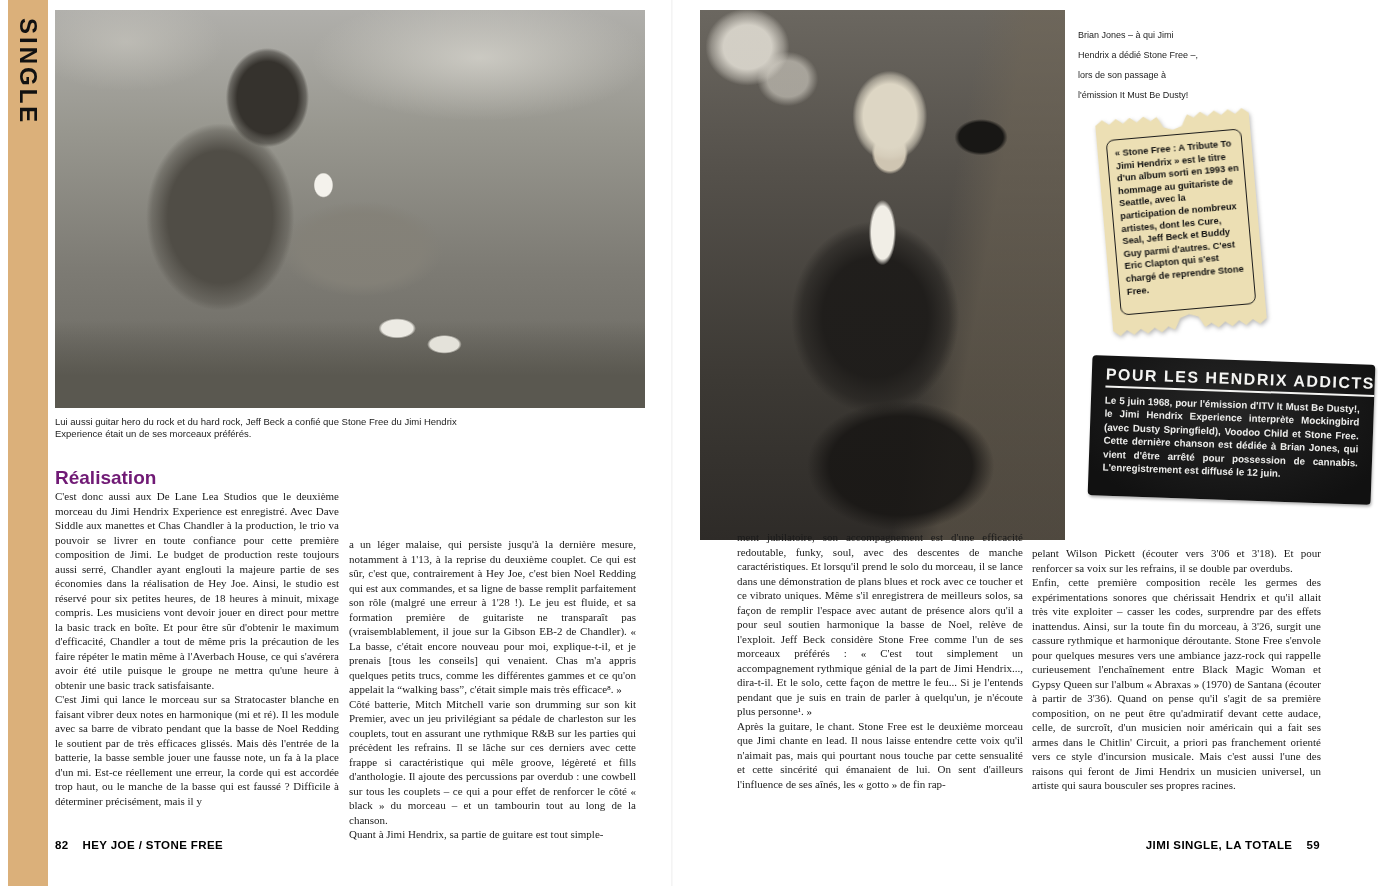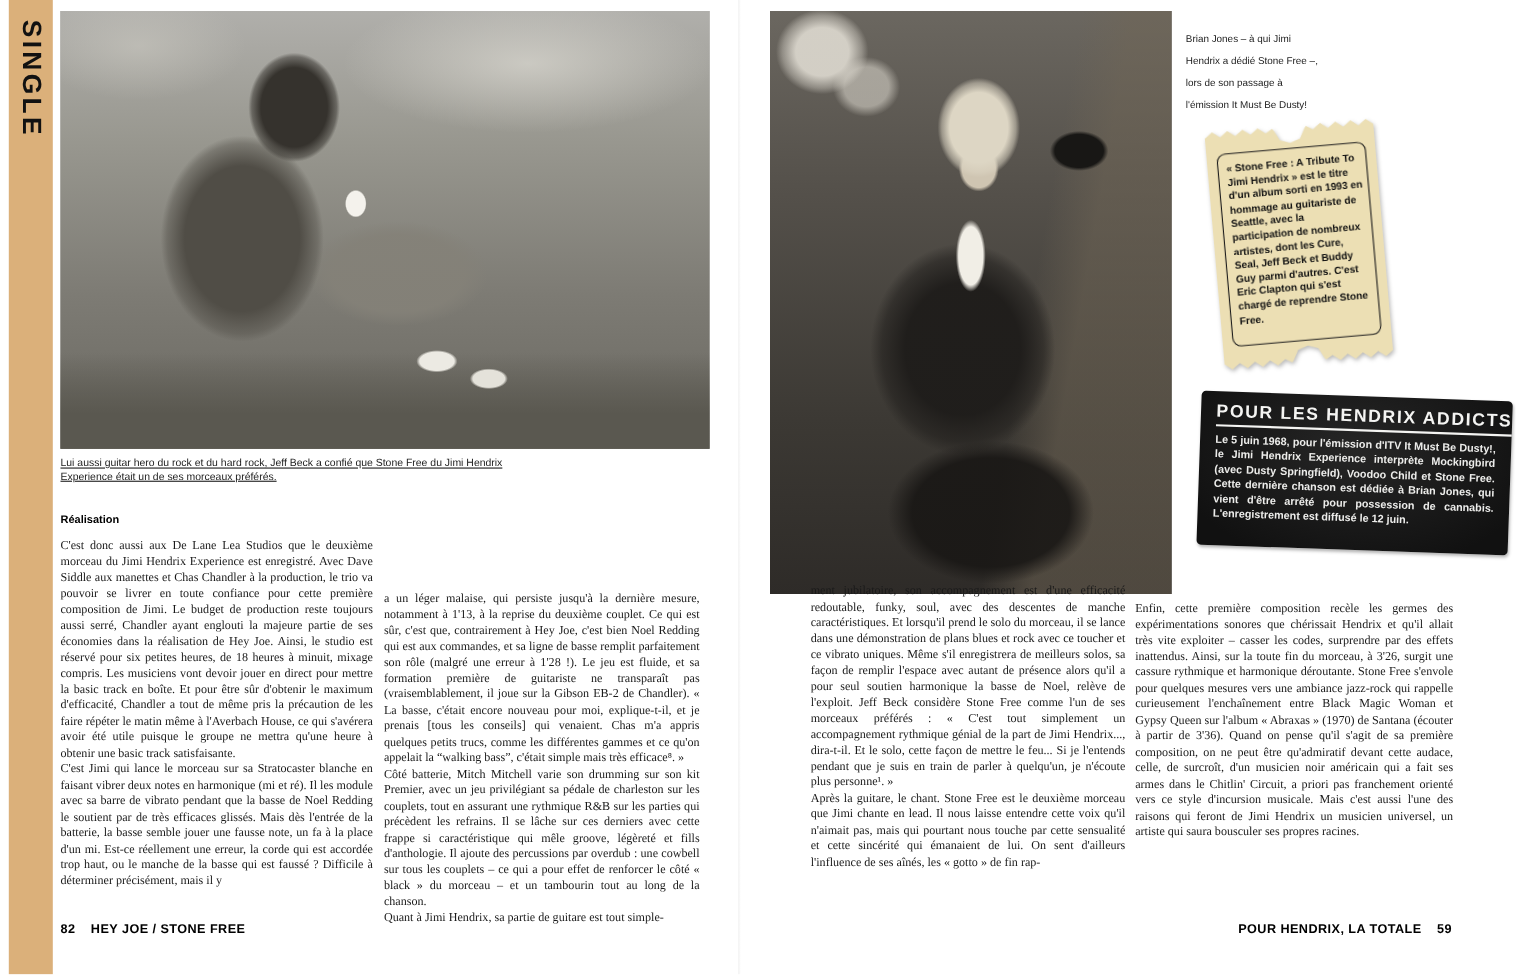--- a/index.html
+++ b/index.html
@@ -49,30 +49,30 @@
       radial-gradient(ellipse 26px 30px at 52% 27%, #cfc5b2 0 58%, transparent 70%),
       radial-gradient(ellipse 20px 48px at 50% 42%, #f1eee6 0 55%, transparent 68%),
       radial-gradient(ellipse 105px 120px at 48% 58%, rgba(30,28,26,0.95) 0 50%, rgba(30,28,26,0.5) 70%, transparent 80%),
       radial-gradient(ellipse 130px 90px at 55% 86%, rgba(25,23,21,0.9) 0 55%, transparent 72%),
       linear-gradient(100deg, transparent 62%, rgba(112,102,86,0.5) 72% 100%),
       linear-gradient(180deg, #6b6760 0%, #55514b 30%, #3c3934 70%, #2e2b28 100%);
   }
   
   .photo-caption {
     position:absolute; left:55px; top:416px; width:445px;
-    font-family:"Liberation Sans", sans-serif; font-size:9.5px; line-height:11.5px; color:#1c1c1c;text-decoration:underline;
+    font-family:"Liberation Sans", sans-serif; font-size:9.5px; line-height:11.5px; color:#1c1c1c;
   }
   .side-caption {
     position:absolute; left:1078px; top:25px; width:125px;
     font-family:"Liberation Sans", sans-serif; font-size:9px; line-height:20px; color:#1c1c1c;
   }
   
   .section-heading {
     position:absolute; left:55px; top:467px;
-    font-family:"Liberation Sans", sans-serif; font-weight:700; font-size:10px; color:#000000;
+    font-family:"Liberation Sans", sans-serif; font-weight:700; font-size:19px; color:#701a75;
   }
   
   .col {
     position:absolute; text-align:justify; color:#1a1a1a;
     font-size:11px; line-height:14.5px; hyphens:auto; -webkit-hyphens:auto;
   }
   .col-l1 { left:55px;  top:489px; width:284px; }
   .col-l2 { left:349px; top:489px; width:287px;margin-top:48px; }
   .col-r1 { left:737px; top:530px; width:286px; }
   .col-r2 { left:1032px; top:546px; width:289px; }
@@ -177,21 +177,22 @@
     <div class="addicts-box">
       <div class="addicts-title">POUR LES HENDRIX ADDICTS</div>
       <p class="addicts-body">Le 5 juin 1968, pour l'émission d'ITV It Must Be Dusty!, le Jimi Hendrix Experience interprète Mockingbird (avec Dusty Springfield), Voodoo Child et Stone Free. Cette dernière chanson est dédiée à Brian Jones, qui vient d'être arrêté pour possession de cannabis. L'enregistrement est diffusé le 12 juin.</p>
     </div>
 
     <div class="col col-r1">
       <p>ment jubilatoire, son accompagnement est d'une efficacité redoutable, funky, soul, avec des descentes de manche caractéristiques. Et lorsqu'il prend le solo du morceau, il se lance dans une démonstration de plans blues et rock avec ce toucher et ce vibrato uniques. Même s'il enregistrera de meilleurs solos, sa façon de remplir l'espace avec autant de présence alors qu'il a pour seul soutien harmonique la basse de Noel, relève de l'exploit. Jeff Beck considère Stone Free comme l'un de ses morceaux préférés : « C'est tout simplement un accompagnement rythmique génial de la part de Jimi Hendrix..., dira-t-il. Et le solo, cette façon de mettre le feu... Si je l'entends pendant que je suis en train de parler à quelqu'un, je n'écoute plus personne¹. »</p>
       <p>Après la guitare, le chant. Stone Free est le deuxième morceau que Jimi chante en lead. Il nous laisse entendre cette voix qu'il n'aimait pas, mais qui pourtant nous touche par cette sensualité et cette sincérité qui émanaient de lui. On sent d'ailleurs l'influence de ses aînés, les « gotto » de fin rap-</p>
     </div>
     <div class="col col-r2">
+      <p>pelant Wilson Pickett (écouter vers 3'06 et 3'18). Et pour renforcer sa voix sur les refrains, il se double par overdubs.</p>
       <p>Enfin, cette première composition recèle les germes des expérimentations sonores que chérissait Hendrix et qu'il allait très vite exploiter – casser les codes, surprendre par des effets inattendus. Ainsi, sur la toute fin du morceau, à 3'26, surgit une cassure rythmique et harmonique déroutante. Stone Free s'envole pour quelques mesures vers une ambiance jazz-rock qui rappelle curieusement l'enchaînement entre Black Magic Woman et Gypsy Queen sur l'album « Abraxas » (1970) de Santana (écouter à partir de 3'36). Quand on pense qu'il s'agit de sa première composition, on ne peut être qu'admiratif devant cette audace, celle, de surcroît, d'un musicien noir américain qui a fait ses armes dans le Chitlin' Circuit, a priori pas franchement orienté vers ce style d'incursion musicale. Mais c'est aussi l'une des raisons qui feront de Jimi Hendrix un musicien universel, un artiste qui saura bousculer ses propres racines.</p>
     </div>
 
     <div class="footer footer-right">
-      <span>POUR HENDRIX, LA TOTALE</span><span class="pnum2">59</span>
+      <span>JIMI SINGLE, LA TOTALE</span><span class="pnum2">59</span>
     </div>
   </div>
 
 </div>
 
 </body></html>

